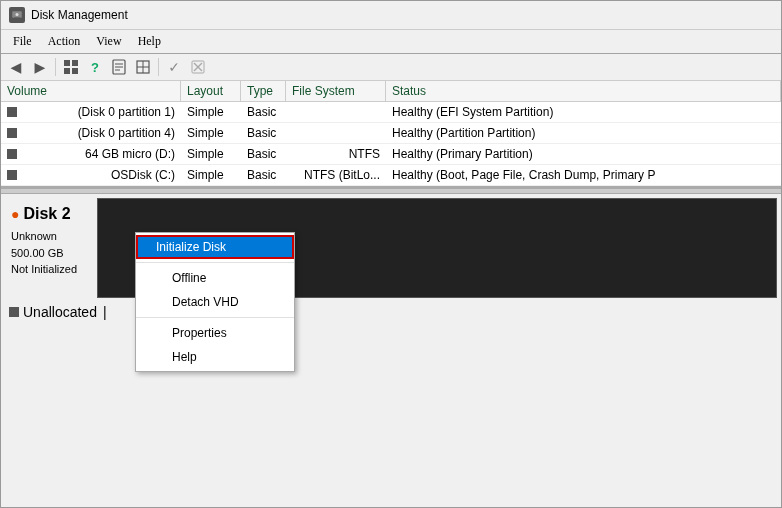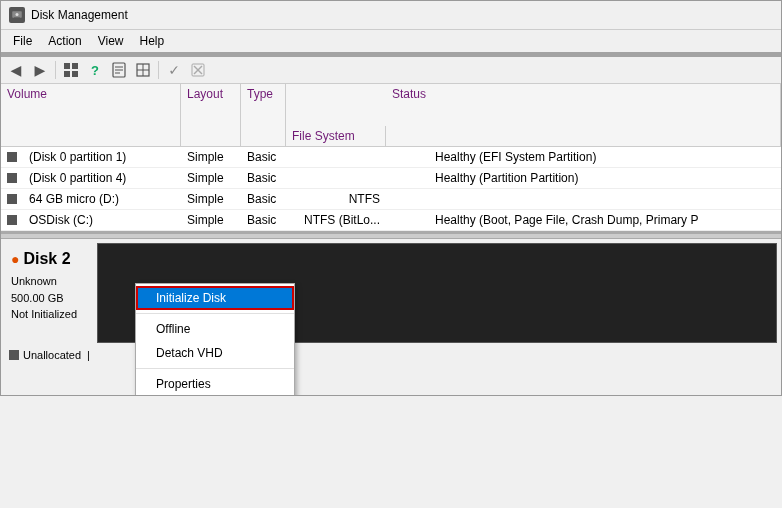--- a/index.html
+++ b/index.html
@@ -7,21 +7,21 @@
       width: 782px;
       height: 508px;
       font-family: 'Segoe UI', Tahoma, sans-serif;
       font-size: 12px;
       background: #f0f0f0;
       overflow: hidden;
     }
 
     .window {
       width: 782px;
-      height: 396px;
+      height: 508px;
       background: #f0f0f0;
       border: 1px solid #999;
       display: flex;
       flex-direction: column;
     }
 
     .title-bar {
       background: #f0f0f0;
       padding: 6px 8px;
       display: flex;
@@ -45,21 +45,22 @@
       font-size: 12px;
       font-weight: normal;
       color: #000;
     }
 
     .menu-bar {
       display: flex;
       gap: 0;
       padding: 2px 4px;
       background: #f0f0f0;
-      border-bottom: 5px solid #a3a3a3;
+      border-bottom: 1px solid #a3a3a3;
+      font-family: Liberation Serif, serif;
     }
 
     .menu-item {
       padding: 2px 8px;
       cursor: pointer;
       font-size: 12px;
       color: #000;
     }
 
     .toolbar {
@@ -112,52 +113,52 @@
     .table-header {
       display: flex;
       background: #f5f5f5;
       border-bottom: 1px solid #ccc;
     }
 
     .th {
       padding: 3px 6px;
       font-size: 12px;
       font-weight: normal;
-      color: #701a75;
+      color: #14532d;
       border-right: 1px solid #ccc;
       cursor: pointer;
     }
 
     .th-volume { width: 180px; }
     .th-layout { width: 60px; }
     .th-type { width: 45px; }
-    .th-filesystem { width: 100px; margin-top: 42px; }
+    .th-filesystem { width: 100px; }
     .th-status { flex: 1; }
 
     .table-row {
       display: flex;
       align-items: center;
       border-bottom: 1px solid #eee;
       padding: 1px 0;
     }
 
     .td {
       padding: 2px 6px;
       font-size: 12px;
       color: #000;
       white-space: nowrap;
       overflow: hidden;
       text-overflow: ellipsis;
     }
 
-    .td-volume { width: 180px; display: flex; align-items: center; gap: 12px; }
+    .td-volume { width: 180px; display: flex; align-items: center; gap: 20px; justify-content: space-between; }
     .td-layout { width: 60px; }
     .td-type { width: 45px; }
     .td-filesystem { width: 100px; text-align: right; }
-    .td-status { flex: 1; margin-left: 43px; }
+    .td-status { flex: 1; }
 
     .disk-indicator {
       width: 10px;
       height: 10px;
       background: #555;
       flex-shrink: 0;
     }
 
     
     .disk-map-section {
@@ -187,21 +188,21 @@
     .disk-partitions {
       flex: 1;
       display: flex;
       gap: 2px;
     }
 
     .unalloc-label {
       display: flex;
       align-items: center;
       gap: 4px;
-      font-size: 11px;
+      font-size: 14px;
     }
 
     .unalloc-square {
       width: 10px;
       height: 10px;
       background: #555;
       flex-shrink: 0;
     }
 
     
@@ -209,31 +210,31 @@
       height: 6px;
       background: #ccc;
       border-top: 1px solid #aaa;
       border-bottom: 1px solid #aaa;
     }
 
     
     .context-menu {
       position: absolute;
       left: 130px;
-      top: 40px;
+      top: 34px;
       background: white;
       border: 1px solid #aaa;
       box-shadow: 2px 2px 5px rgba(0,0,0,0.3);
       z-index: 100;
       min-width: 160px;
       padding: 2px 0;
     }
 
     .ctx-item {
-      padding: 5px 20px;
+      padding: 5px 36px;
       font-size: 12px;
       cursor: pointer;
       color: #000;
     }
 
     .ctx-item.highlighted {
       background: #0078d7;
       color: white;
       border: 2px solid #c00;
       padding: 3px 18px;
@@ -349,20 +350,21 @@
       </div>
 
       <div class="table-row">
         <div class="td td-volume">
           <div class="disk-indicator"></div>
           <span>64 GB micro (D:)</span>
         </div>
         <div class="td td-layout">Simple</div>
         <div class="td td-type">Basic</div>
         <div class="td td-filesystem">NTFS</div>
+        <div class="td td-status">Healthy (Primary Partition)</div>
       </div>
 
       <div class="table-row">
         <div class="td td-volume">
           <div class="disk-indicator"></div>
           <span>OSDisk (C:)</span>
         </div>
         <div class="td td-layout">Simple</div>
         <div class="td td-type">Basic</div>
         <div class="td td-filesystem">NTFS (BitLo...</div>

